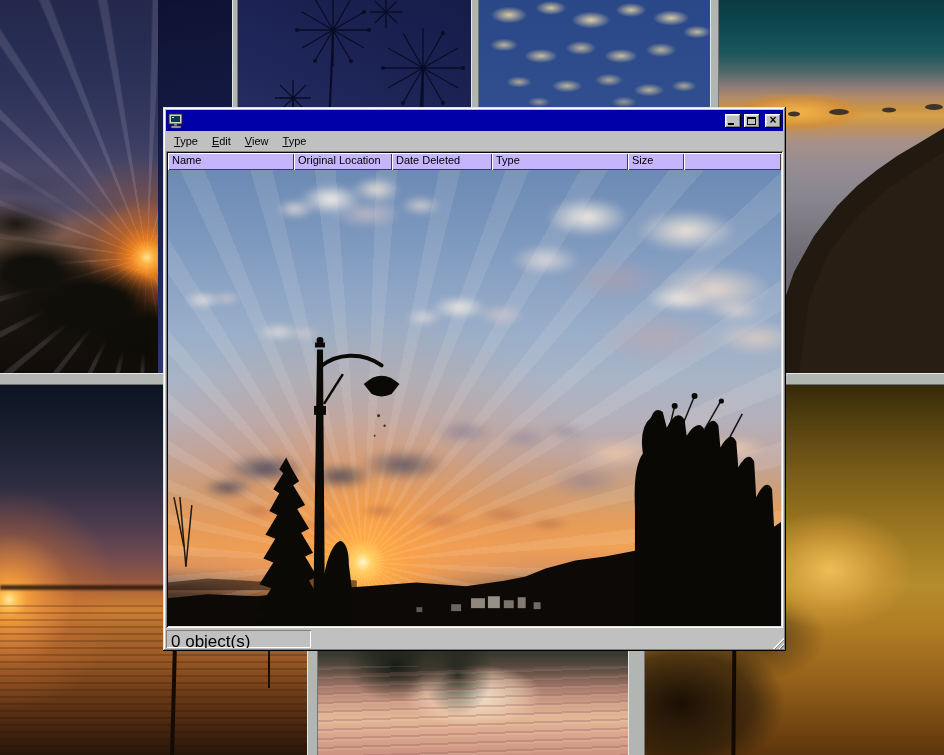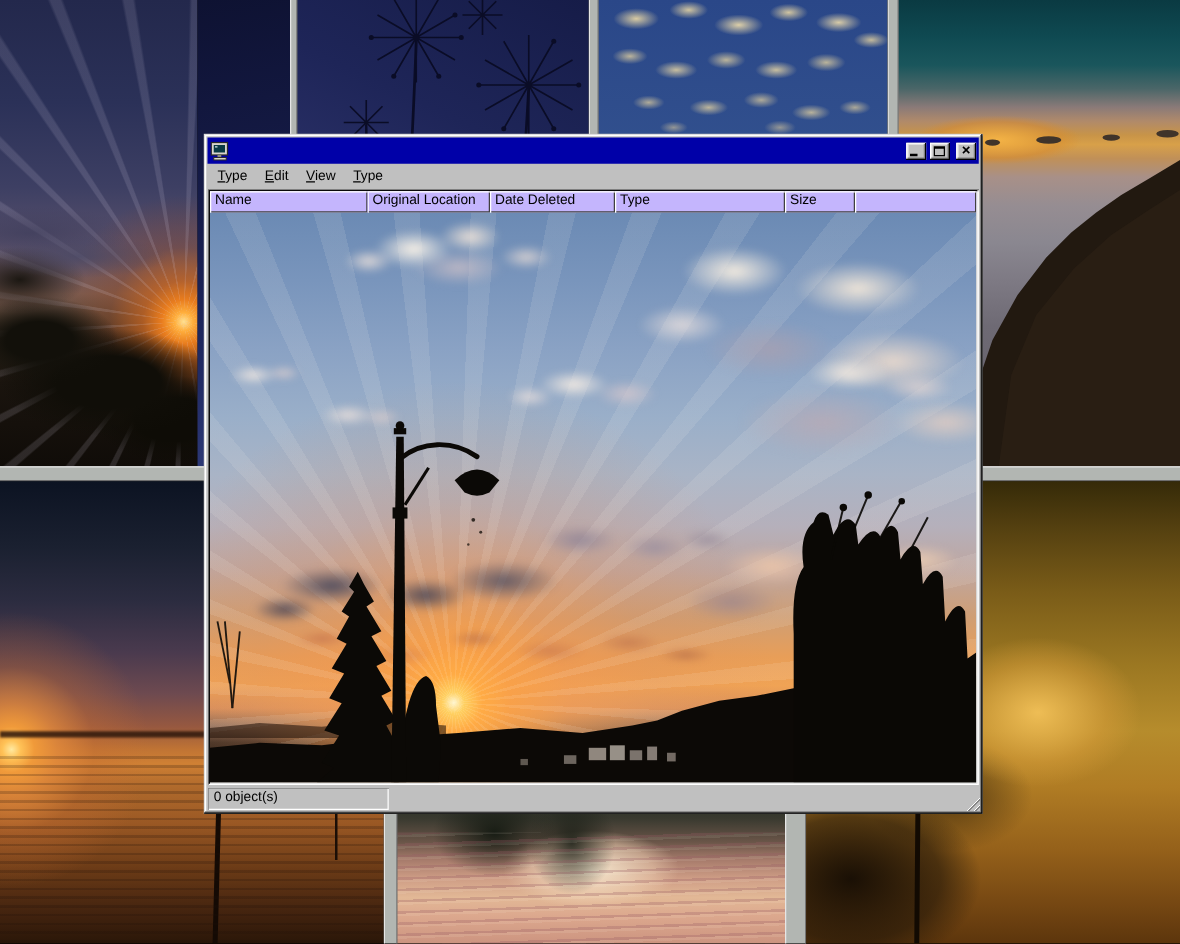--- a/index.html
+++ b/index.html
@@ -161,21 +161,21 @@
     radial-gradient(ellipse 65px 26px at 65% 60%, rgba(225,180,155,.85), rgba(225,180,155,0) 74%),
     radial-gradient(ellipse 45px 18px at 85% 35%, rgba(242,210,180,.8), rgba(242,210,180,0) 70%),
     radial-gradient(ellipse 50px 20px at 15% 70%, rgba(150,130,140,.7), rgba(150,130,140,0) 74%);}
   #c10{left:455px;top:95px;width:160px;height:75px;background:
     radial-gradient(ellipse 45px 18px at 35% 45%, rgba(246,236,224,.9), rgba(246,236,224,0) 72%),
     radial-gradient(ellipse 38px 16px at 70% 60%, rgba(228,214,210,.8), rgba(228,214,210,0) 72%);}
   #sil{position:absolute;inset:0;width:100%;height:100%;}
 
   
   #statusbar{height:18px;flex:0 0 auto;margin-top:2px;display:flex;gap:3px;position:relative;}
-  .spanel{box-shadow:inset 1px 1px 0 #808080, inset -1px -1px 0 #fff;font-size:11px;color:#000;
+  .spanel{box-shadow:inset 1px 1px 0 #808080, inset -1px -1px 0 #fff;font-size:17px;color:#000;
           padding:2px 5px;box-sizing:border-box;white-space:nowrap;overflow:hidden;}
   #sp1{width:145px;} #sp2{flex:1;margin-right:10px;}
   #grip{position:absolute;right:-1px;bottom:-1px;width:13px;height:13px;
         background:repeating-linear-gradient(-45deg, rgba(0,0,0,0) 0 2px, #858585 2px 3px, #fff 3px 4px);
         clip-path:polygon(100% 0, 100% 100%, 0 100%);}
 </style>
 </head>
 <body>
 
 <div id="stage">

